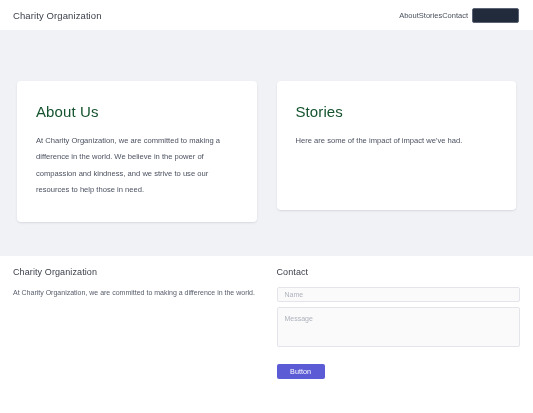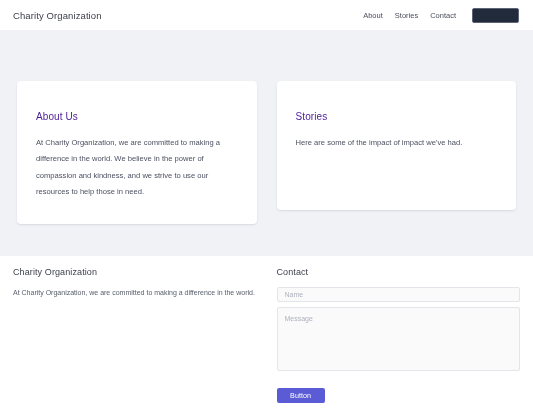--- a/index.html
+++ b/index.html
@@ -36,21 +36,21 @@
   }
   .brand {
     font-size: 9.5px;
     color: #3b3f4a;
     letter-spacing: 0.1px;
     white-space: nowrap;
   }
   .nav {
     display: flex;
     align-items: center;
-    gap: 12px;
+    gap: 0;
   }
   .nav-link {
     font-size: 7.5px;
     color: #4a4f5c;
     text-decoration: none;
     white-space: nowrap;
     cursor: pointer;
   }
   .nav-cta {
     width: 47px;
@@ -79,24 +79,24 @@
   }
   .card {
     flex: 1 1 0;
     background: #ffffff;
     border-radius: 4px;
     box-shadow: 0 1px 3px rgba(17,24,39,0.07), 0 1px 1px rgba(17,24,39,0.04);
     padding: 22px 19px 24px 19px;
     min-height: 129px;
   }
   .card-title {
-    font-size: 10px;
+    font-size: 15px;
     font-weight: 400;
-    color: #4c1d95;
-    margin: 8px 0 13px 0;
+    color: #14532d;
+    margin: 0 0 13px 0;
     letter-spacing: 0.1px;
   }
   .card-body {
     font-size: 7.6px;
     line-height: 2.15;
     color: #4b5160;
     margin: 0;
   }
 
   
@@ -138,21 +138,21 @@
     border-radius: 2px;
     font-family: "Liberation Sans", sans-serif;
     font-size: 7px;
     color: #3b3f4a;
     padding: 0 7px;
     outline: none;
   }
   .field::placeholder { color: #aeb2bc; }
   .field-area {
     width: 100%;
-    height: 64px;
+    height: 40px;
     background: #fafafb;
     border: 1px solid #e3e5ea;
     border-radius: 2px;
     font-family: "Liberation Sans", sans-serif;
     font-size: 7px;
     color: #3b3f4a;
     padding: 6px 7px;
     outline: none;
     resize: none;
     line-height: 1.4;

